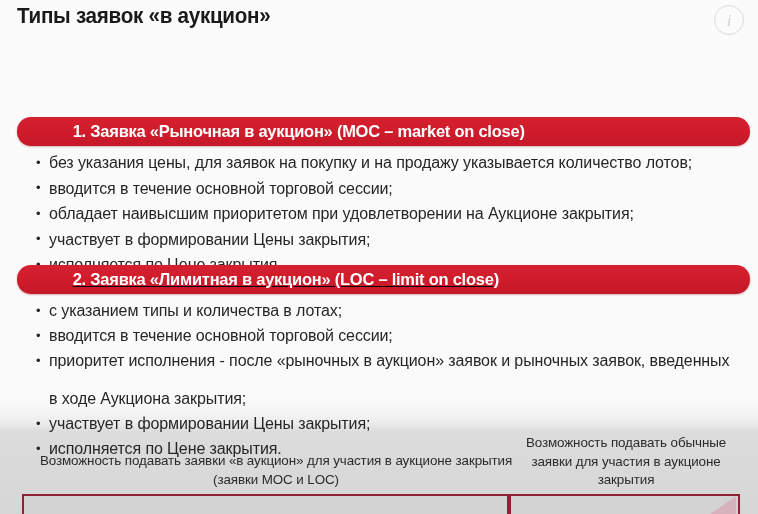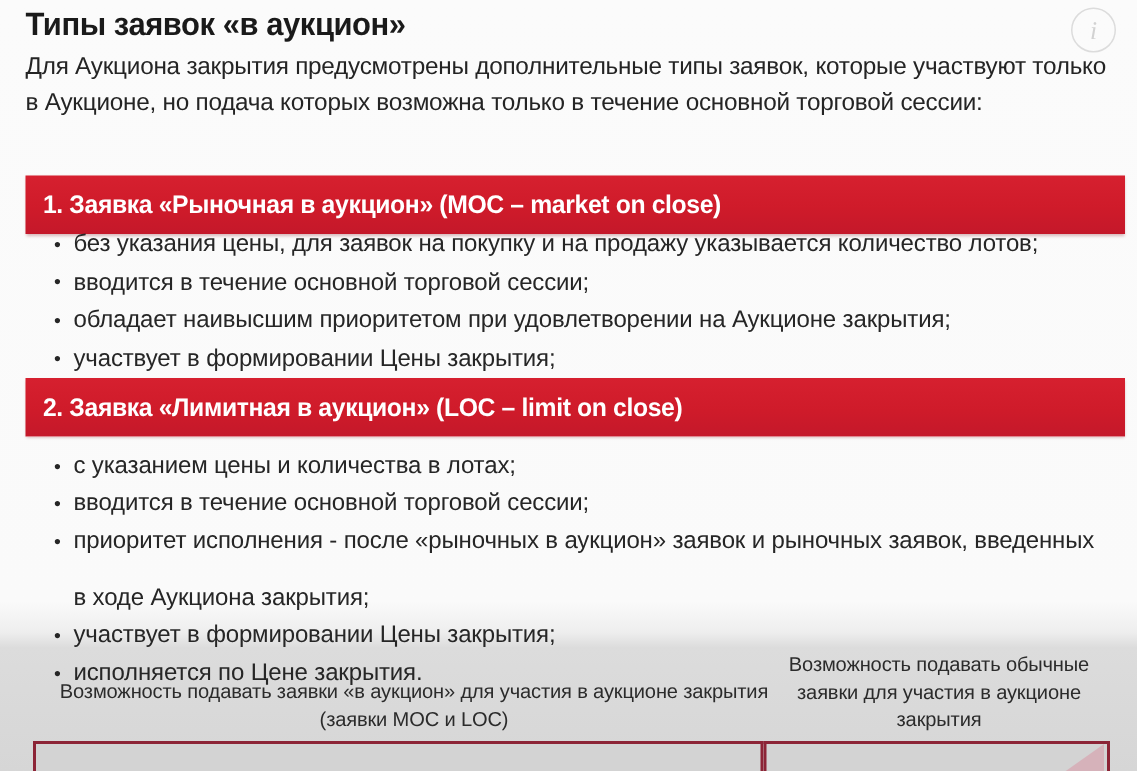--- a/index.html
+++ b/index.html
@@ -77,41 +77,42 @@
     line-height: 23.5px;
     color: #242424;
     letter-spacing: -0.15px;
   }
 
   
   .red-bar {
     position: absolute;
     left: 17px;
     width: 733px;
-    height: 39px;
+    height: 29px;
     background: linear-gradient(180deg, #d6202f 0%, #cf1b2a 55%, #c4182a 100%);
-    border-radius: 0;
+    border-radius: 14px;
     box-shadow: 0 1px 2px rgba(120,0,10,0.28);
     box-sizing: border-box;
     display: flex;
     align-items: center;
     overflow: hidden;
+    padding-left: 44px;
   }
   .red-bar .bar-text {
     padding-left: 12px;
     font-size: 17px;
     font-weight: bold;
     color: #ffffff;
     letter-spacing: -0.25px;
     white-space: nowrap;
     transform: scaleX(0.97);
     transform-origin: left center;
   }
   #bar1 { top: 117px; }
-  #bar2 { top: 252px; }
+  #bar2 { top: 265px; text-decoration: underline; }
 
   
   .bullets {
     position: absolute;
     left: 36px;
     width: 700px;
     margin: 0;
     padding: 0;
     list-style: none;
   }
@@ -188,21 +189,20 @@
 </style>
 </head>
 <body>
 
 <div id="slide">
 
   <div class="info-icon">i</div>
 
   <div class="slide-title">Типы заявок «в аукцион»</div>
 
-  <div class="intro">Для Аукциона закрытия предусмотрены дополнительные типы заявок, которые участвуют только в Аукционе, но подача которых возможна только в течение основной торговой сессии:</div>
 
   <div class="red-bar" id="bar1">
     <span class="bar-text">1. Заявка «Рыночная в аукцион» (MOC – market on close)</span>
   </div>
 
   <ul class="bullets" id="list1">
     <li>
       <span>без указания цены, для заявок на покупку и на продажу указывается количество лотов;</span>
     </li>
     <li>
@@ -218,21 +218,21 @@
       <span>исполняется по Цене закрытия.</span>
     </li>
   </ul>
 
   <div class="red-bar" id="bar2">
     <span class="bar-text">2. Заявка «Лимитная в аукцион» (LOC – limit on close)</span>
   </div>
 
   <ul class="bullets" id="list2">
     <li>
-      <span>с указанием цены и количества в лотах;</span>
+      <span>с указанием типы и количества в лотах;</span>
     </li>
     <li>
       <span>вводится в течение основной торговой сессии;</span>
     </li>
     <li>
       <span>приоритет исполнения  -  после «рыночных в аукцион» заявок и рыночных заявок, введенных</span>
       <span class="cont">в ходе Аукциона закрытия;</span>
     </li>
     <li>
       <span>участвует в формировании Цены закрытия;</span>

